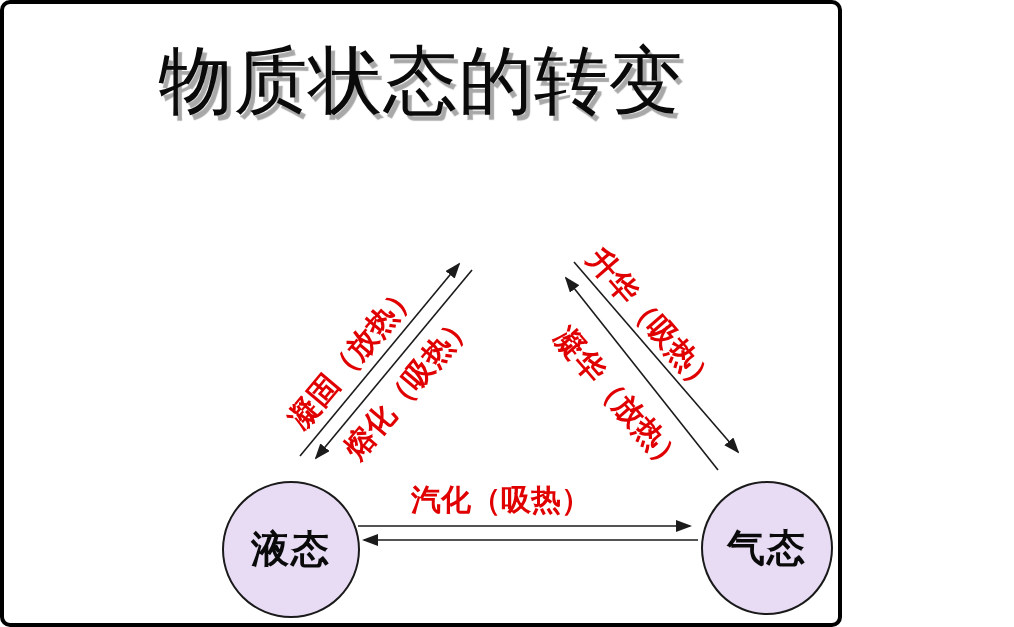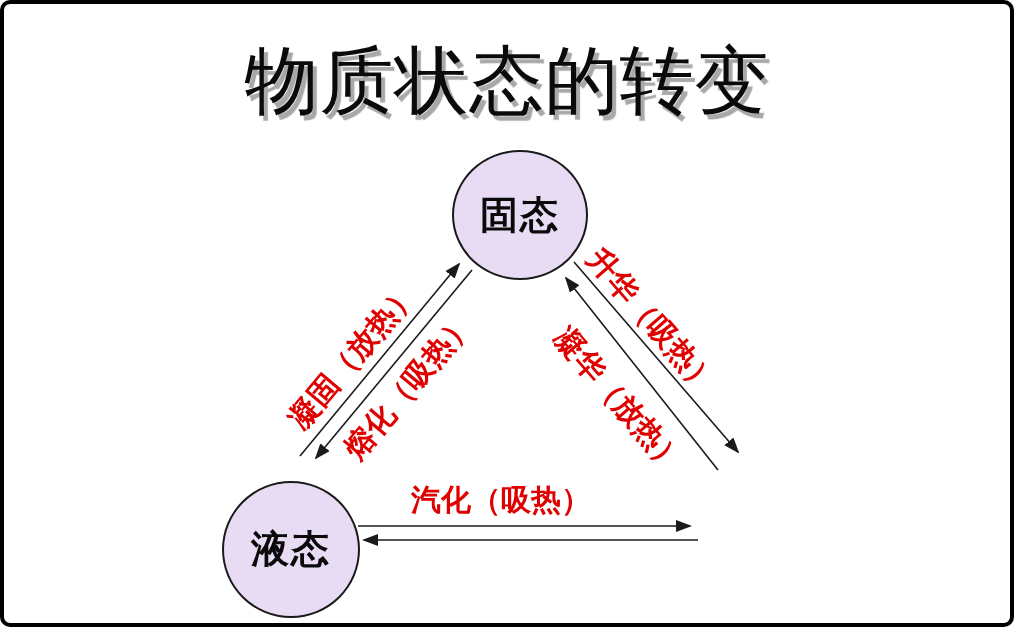--- a/index.html
+++ b/index.html
@@ -1,18 +1,18 @@
 <!DOCTYPE html>
 <html><head>
 <meta charset="utf-8">
 <style>
   html,body{margin:0;padding:0;background:#fff;}
   .slide{
     position:relative;
-    width:1014px;height:627px;
+    width:842px;height:627px;
     box-sizing:border-box;
     background:#ffffff;
     border:4px solid #000;
     border-radius:10px;
     overflow:hidden;
     font-family:"Liberation Sans", sans-serif;
   }
   .title{
     position:absolute;
     top:28px;left:0;width:100%;
@@ -82,25 +82,25 @@
 
     <line x1="570" y1="258" x2="734" y2="448" stroke="#1b1b1b" stroke-width="1.6" marker-end="url(#ah)"></line>
 
     <line x1="714" y1="466" x2="562" y2="274" stroke="#1b1b1b" stroke-width="1.6" marker-end="url(#ah)"></line>
 
     <line x1="354" y1="522" x2="686" y2="522" stroke="#1b1b1b" stroke-width="1.6" marker-end="url(#ah)"></line>
 
     <line x1="694" y1="536" x2="360" y2="536" stroke="#1b1b1b" stroke-width="1.6" marker-end="url(#ah)"></line>
   </svg>
 
-  <div class="node node-solid">
-    <span>固态</span>
-  </div>
   <div class="node node-liquid">
     <span>液态</span>
+  </div>
+  <div class="node node-gas">
+    <span>气态</span>
   </div>
 
   <div class="tlabel lab-solidify">凝固（放热）</div>
   <div class="tlabel lab-melt">熔化（吸热）</div>
   <div class="tlabel lab-sublime">升华（吸热）</div>
   <div class="tlabel lab-deposit">凝华（放热）</div>
   <div class="tlabel lab-vaporize">汽化（吸热）</div>
 
 </div>
 

